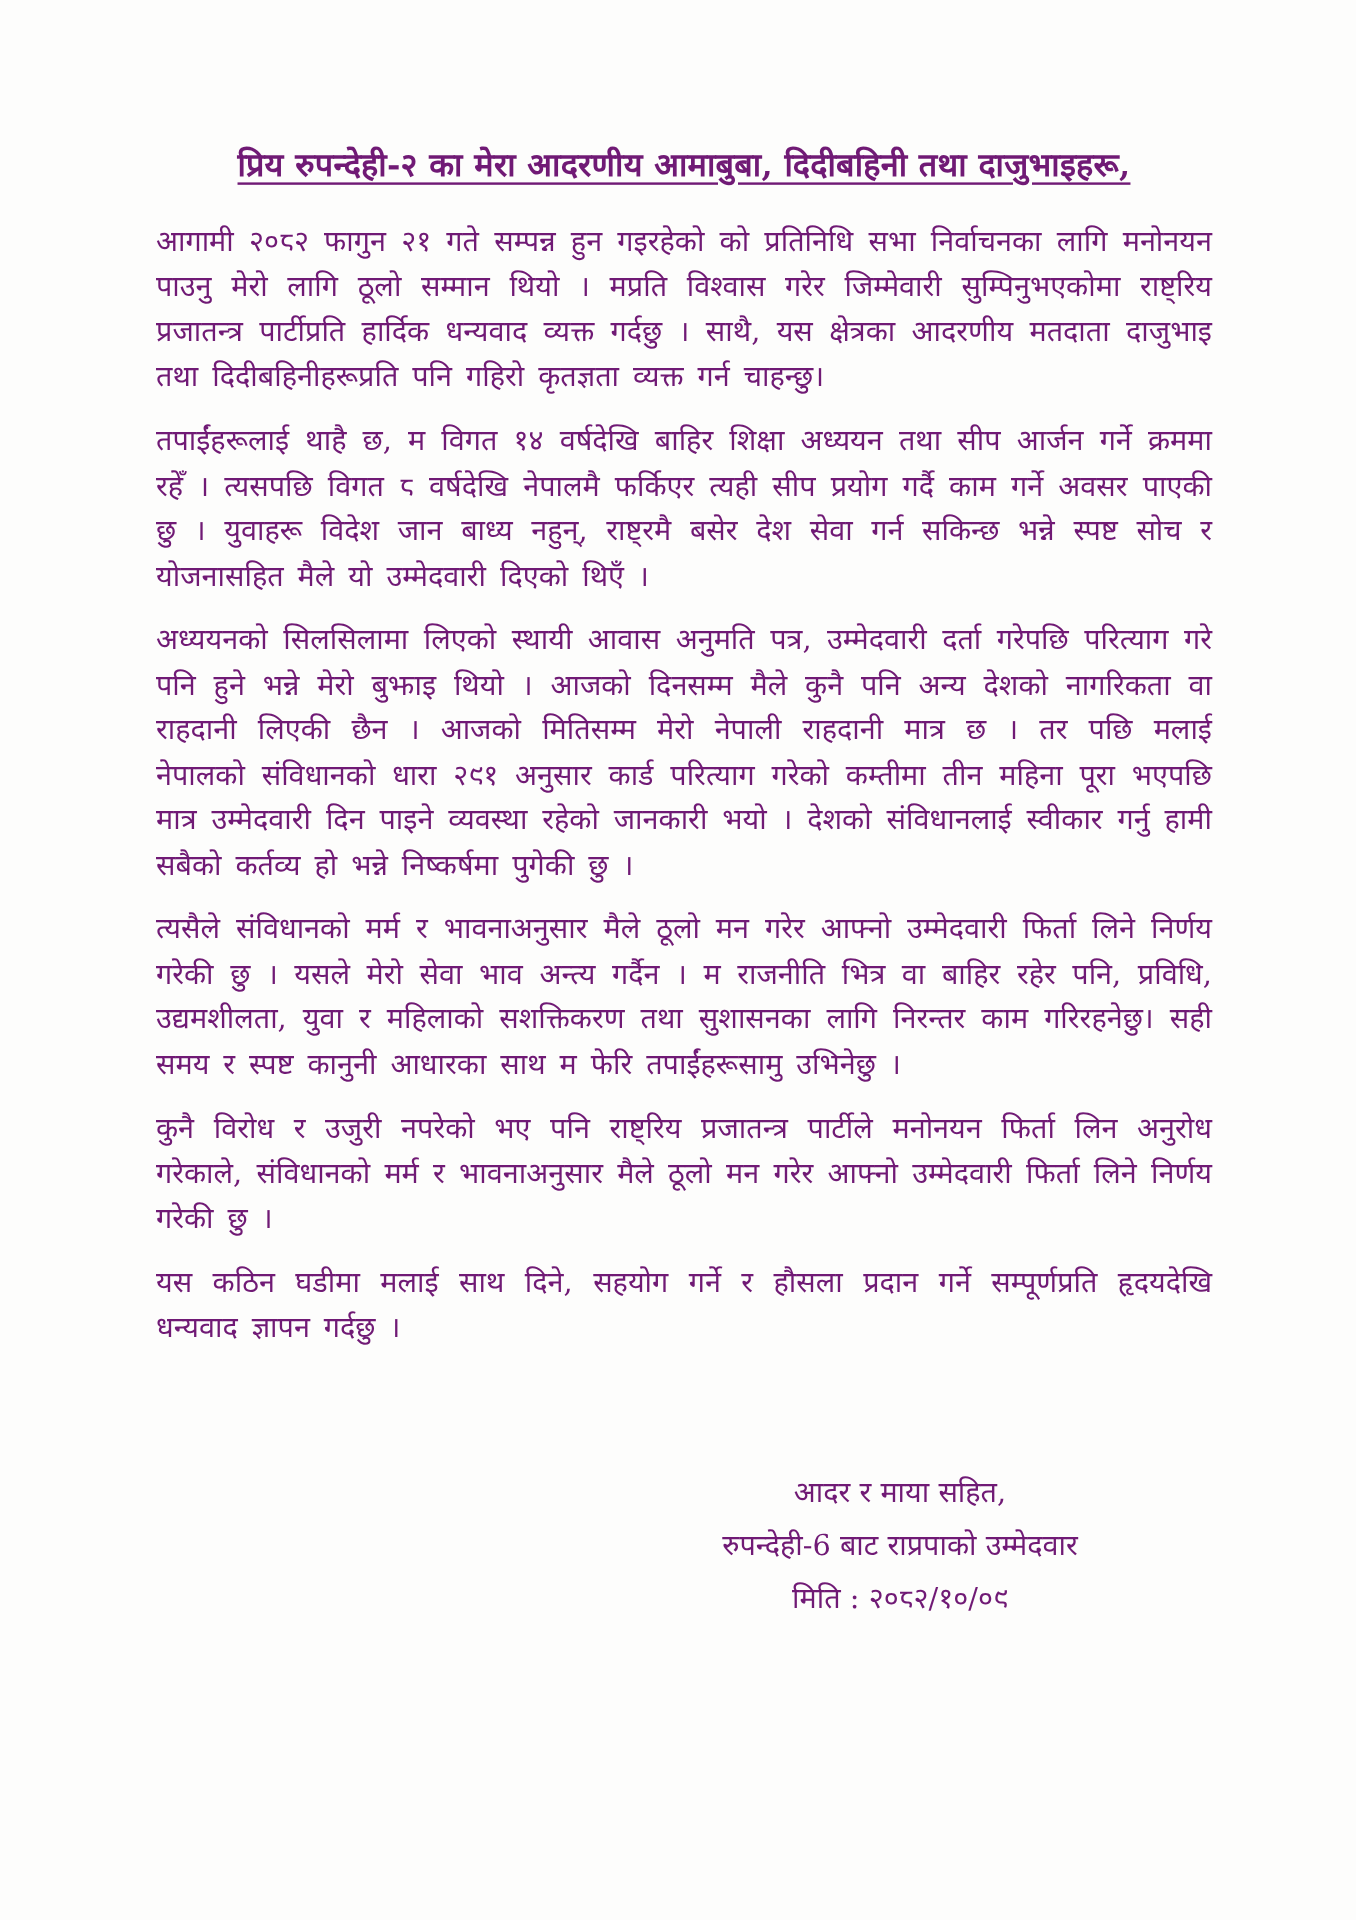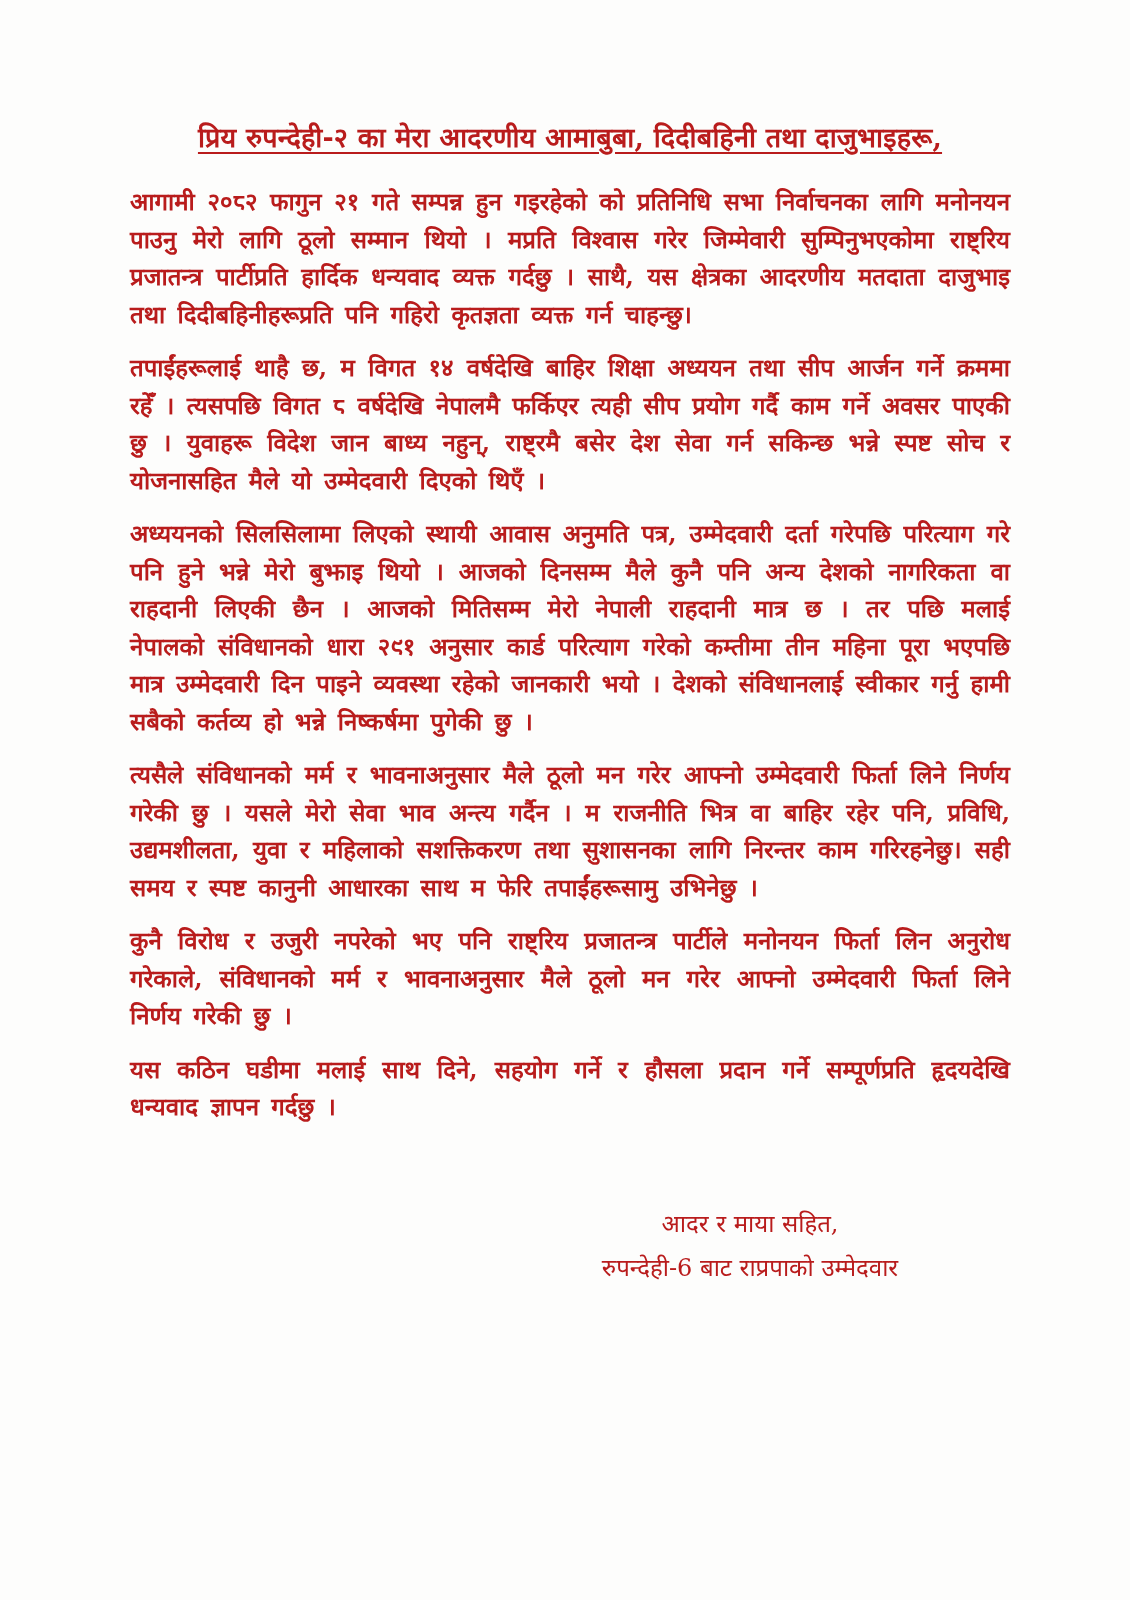--- a/index.html
+++ b/index.html
@@ -7,44 +7,43 @@
     padding: 0;
     background: #e9e9e9;
     font-family: "DejaVu Serif", "Liberation Serif", serif;
   }
   .page {
     position: relative;
     width: 1130px;
     height: 1600px;
     margin: 0 auto;
     background: #fdfdfc;
-    color: #b91c1c;
+    color: #701a75;
     box-sizing: border-box;
     padding: 118px 120px 60px 130px;
     overflow: hidden;
   }
   .letter-title {
     font-size: 27px;
     font-weight: bold;
     text-align: center;
     text-decoration: underline;
     text-underline-offset: 5px;
     margin: 0 0 28px 0;
     letter-spacing: 0.2px;
   }
   .letter-body p {
     font-size: 24px;
     line-height: 37.5px;
     text-align: justify;
     margin: 0 0 16px 0;
     word-spacing: 4px;
-    font-weight: bold;
   }
   .signature-block {
-    margin-top: 76px;
+    margin-top: 96px;
     margin-left: auto;
     margin-right: 50px;
     width: 420px;
     text-align: center;
     font-size: 24px;
     line-height: 44px;
   }
   .signature-block div {
     white-space: nowrap;
   }
@@ -61,15 +60,16 @@
     <p>तपाईंहरूलाई थाहै छ, म विगत १४ वर्षदेखि बाहिर शिक्षा अध्ययन तथा सीप आर्जन गर्ने क्रममा रहेँ । त्यसपछि विगत ८ वर्षदेखि नेपालमै फर्किएर त्यही सीप प्रयोग गर्दै काम गर्ने अवसर पाएकी छु । युवाहरू विदेश जान बाध्य नहुन्, राष्ट्रमै बसेर देश सेवा गर्न सकिन्छ भन्ने स्पष्ट सोच र योजनासहित मैले यो उम्मेदवारी दिएको थिएँ ।</p>
     <p>अध्ययनको सिलसिलामा लिएको स्थायी आवास अनुमति पत्र, उम्मेदवारी दर्ता गरेपछि परित्याग गरे पनि हुने भन्ने मेरो बुझाइ थियो । आजको दिनसम्म मैले कुनै पनि अन्य देशको नागरिकता वा राहदानी लिएकी छैन । आजको मितिसम्म मेरो नेपाली राहदानी मात्र छ । तर पछि मलाई नेपालको संविधानको धारा २९१ अनुसार कार्ड परित्याग गरेको कम्तीमा तीन महिना पूरा भएपछि मात्र उम्मेदवारी दिन पाइने व्यवस्था रहेको जानकारी भयो । देशको संविधानलाई स्वीकार गर्नु हामी सबैको कर्तव्य हो भन्ने निष्कर्षमा पुगेकी छु ।</p>
     <p>त्यसैले संविधानको मर्म र भावनाअनुसार मैले ठूलो मन गरेर आफ्नो उम्मेदवारी फिर्ता लिने निर्णय गरेकी छु । यसले मेरो सेवा भाव अन्त्य गर्दैन । म राजनीति भित्र वा बाहिर रहेर पनि, प्रविधि, उद्यमशीलता, युवा र महिलाको सशक्तिकरण तथा सुशासनका लागि निरन्तर काम गरिरहनेछु।  सही समय र स्पष्ट कानुनी आधारका साथ म फेरि तपाईंहरूसामु उभिनेछु ।</p>
     <p>कुनै विरोध र उजुरी नपरेको भए पनि राष्ट्रिय प्रजातन्त्र पार्टीले मनोनयन फिर्ता लिन अनुरोध गरेकाले, संविधानको मर्म र भावनाअनुसार मैले ठूलो मन गरेर आफ्नो उम्मेदवारी फिर्ता लिने निर्णय गरेकी छु ।</p>
     <p>यस कठिन घडीमा मलाई साथ दिने, सहयोग गर्ने र हौसला प्रदान गर्ने सम्पूर्णप्रति हृदयदेखि धन्यवाद ज्ञापन गर्दछु ।</p>
   </div>
 
   <div class="signature-block">
     <div>आदर र माया सहित,</div>
     <div>रुपन्देही-6 बाट राप्रपाको उम्मेदवार</div>
+    <div>मिति : २०८२/१०/०९</div>
   </div>
 
 </div>
 
 </body></html>

